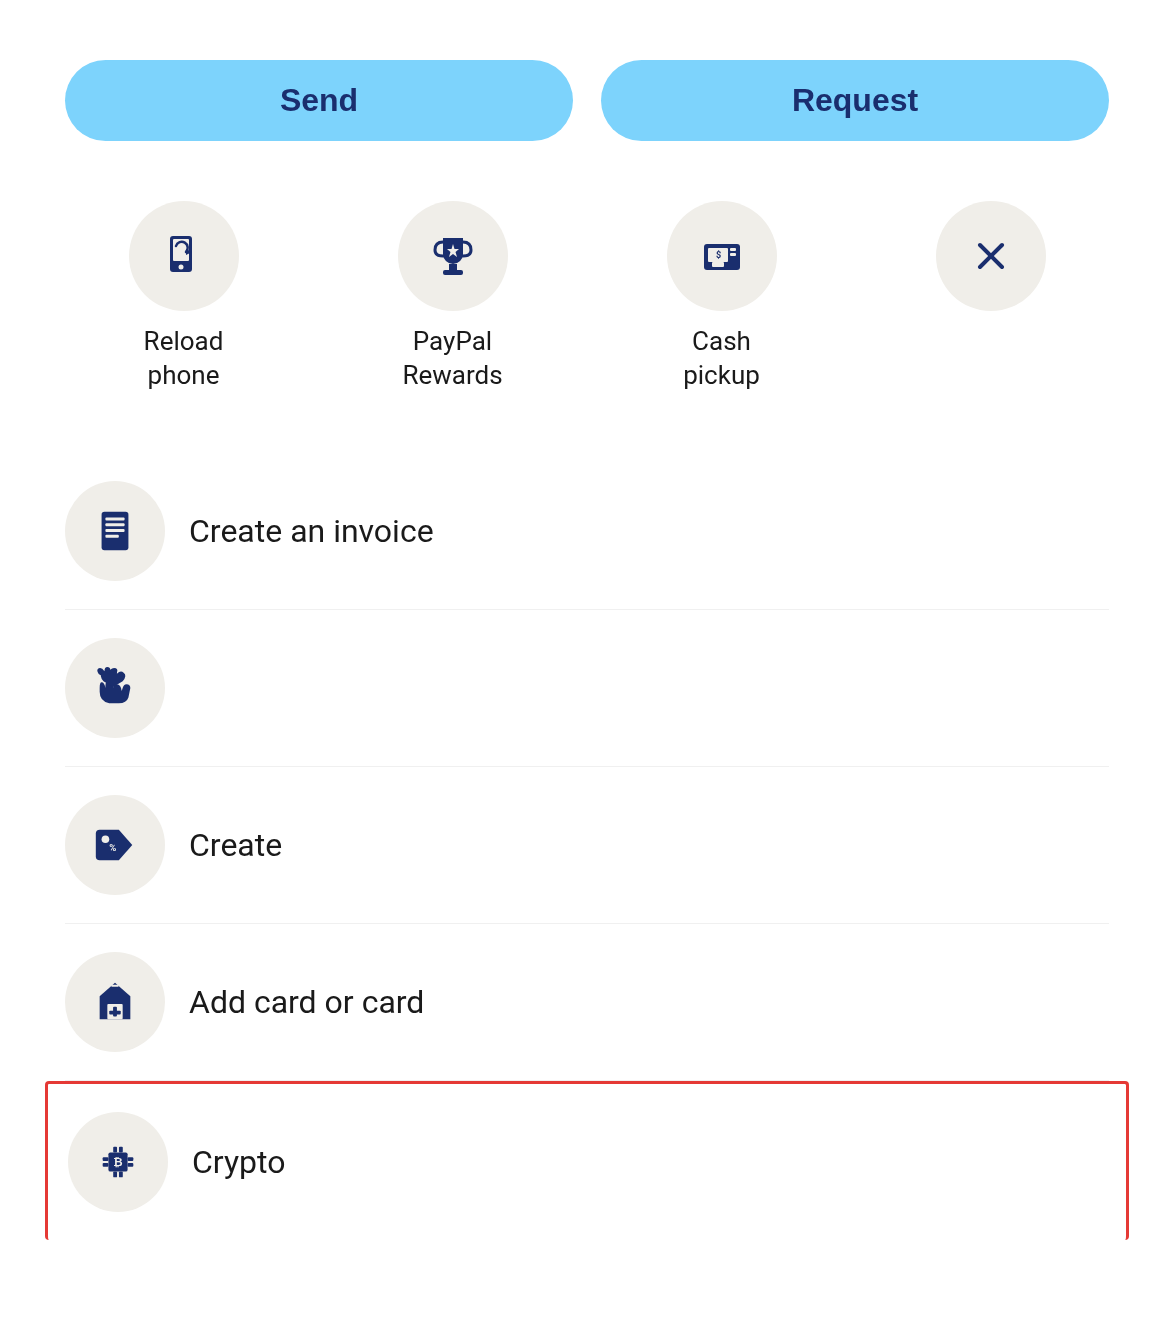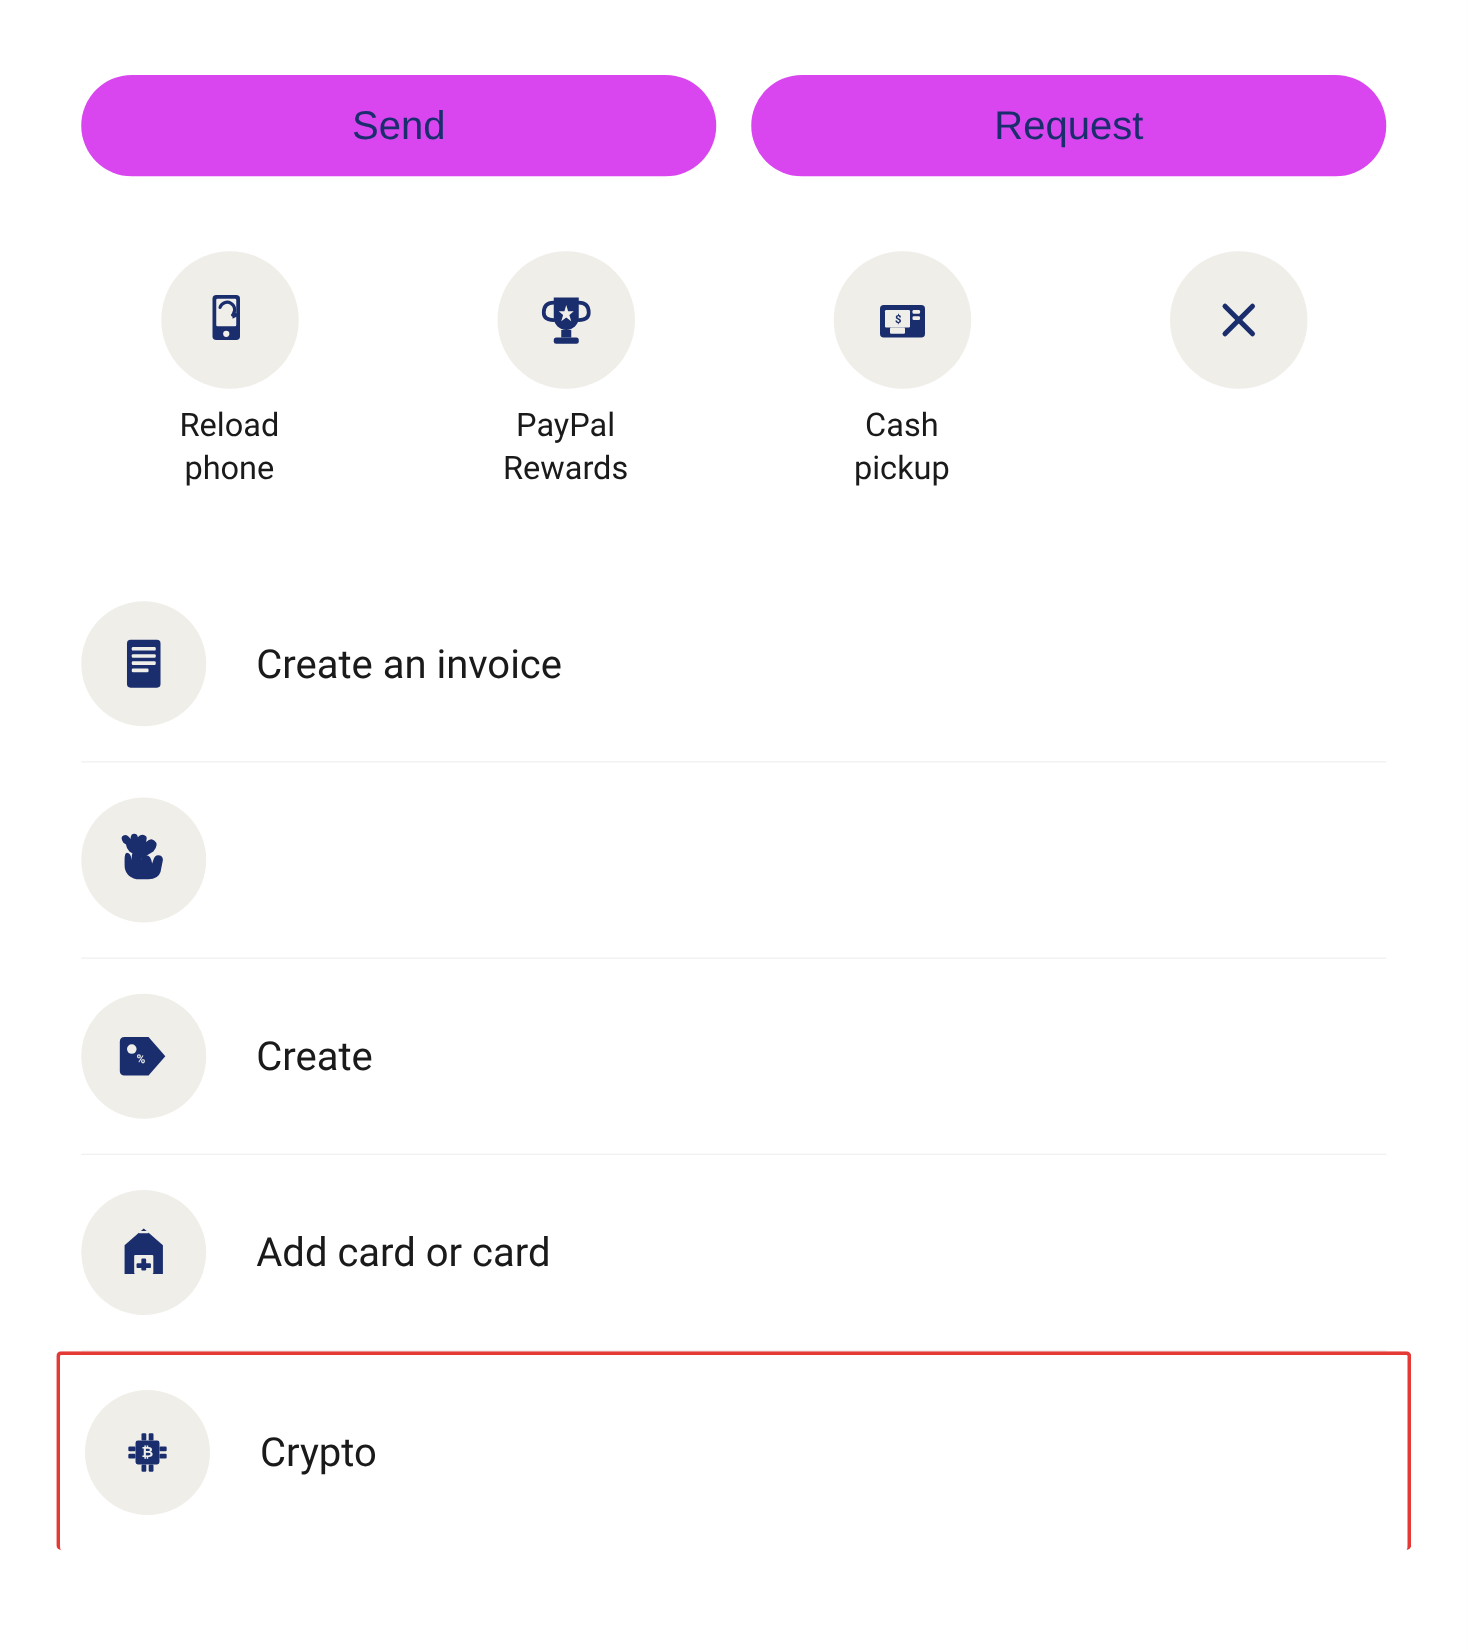--- a/index.html
+++ b/index.html
@@ -25,26 +25,26 @@
     }
 
     
     .top-buttons {
       display: flex;
       gap: 28px;
       margin-bottom: 60px;
     }
 
     .btn-primary {
-      background-color: #d946ef;
+      background-color: #7dd3fc;
       border: none;
       border-radius: 50px;
       color: #1a2e6e;
       font-size: 32px;
-      font-weight: 400;
+      font-weight: 700;
       padding: 22px 0;
       flex: 1;
       cursor: pointer;
       text-align: center;
     }
 
     
     .quick-actions {
       display: flex;
       gap: 32px;
@@ -86,21 +86,21 @@
     
     .list-section {
       display: flex;
       flex-direction: column;
       gap: 0;
     }
 
     .list-item {
       display: flex;
       align-items: center;
-      gap: 40px;
+      gap: 24px;
       padding: 28px 0;
       border-bottom: 1px solid #f0f0f0;
       cursor: pointer;
     }
 
     .list-item:last-child {
       border-bottom: none;
     }
 
     .list-item-icon-circle {

